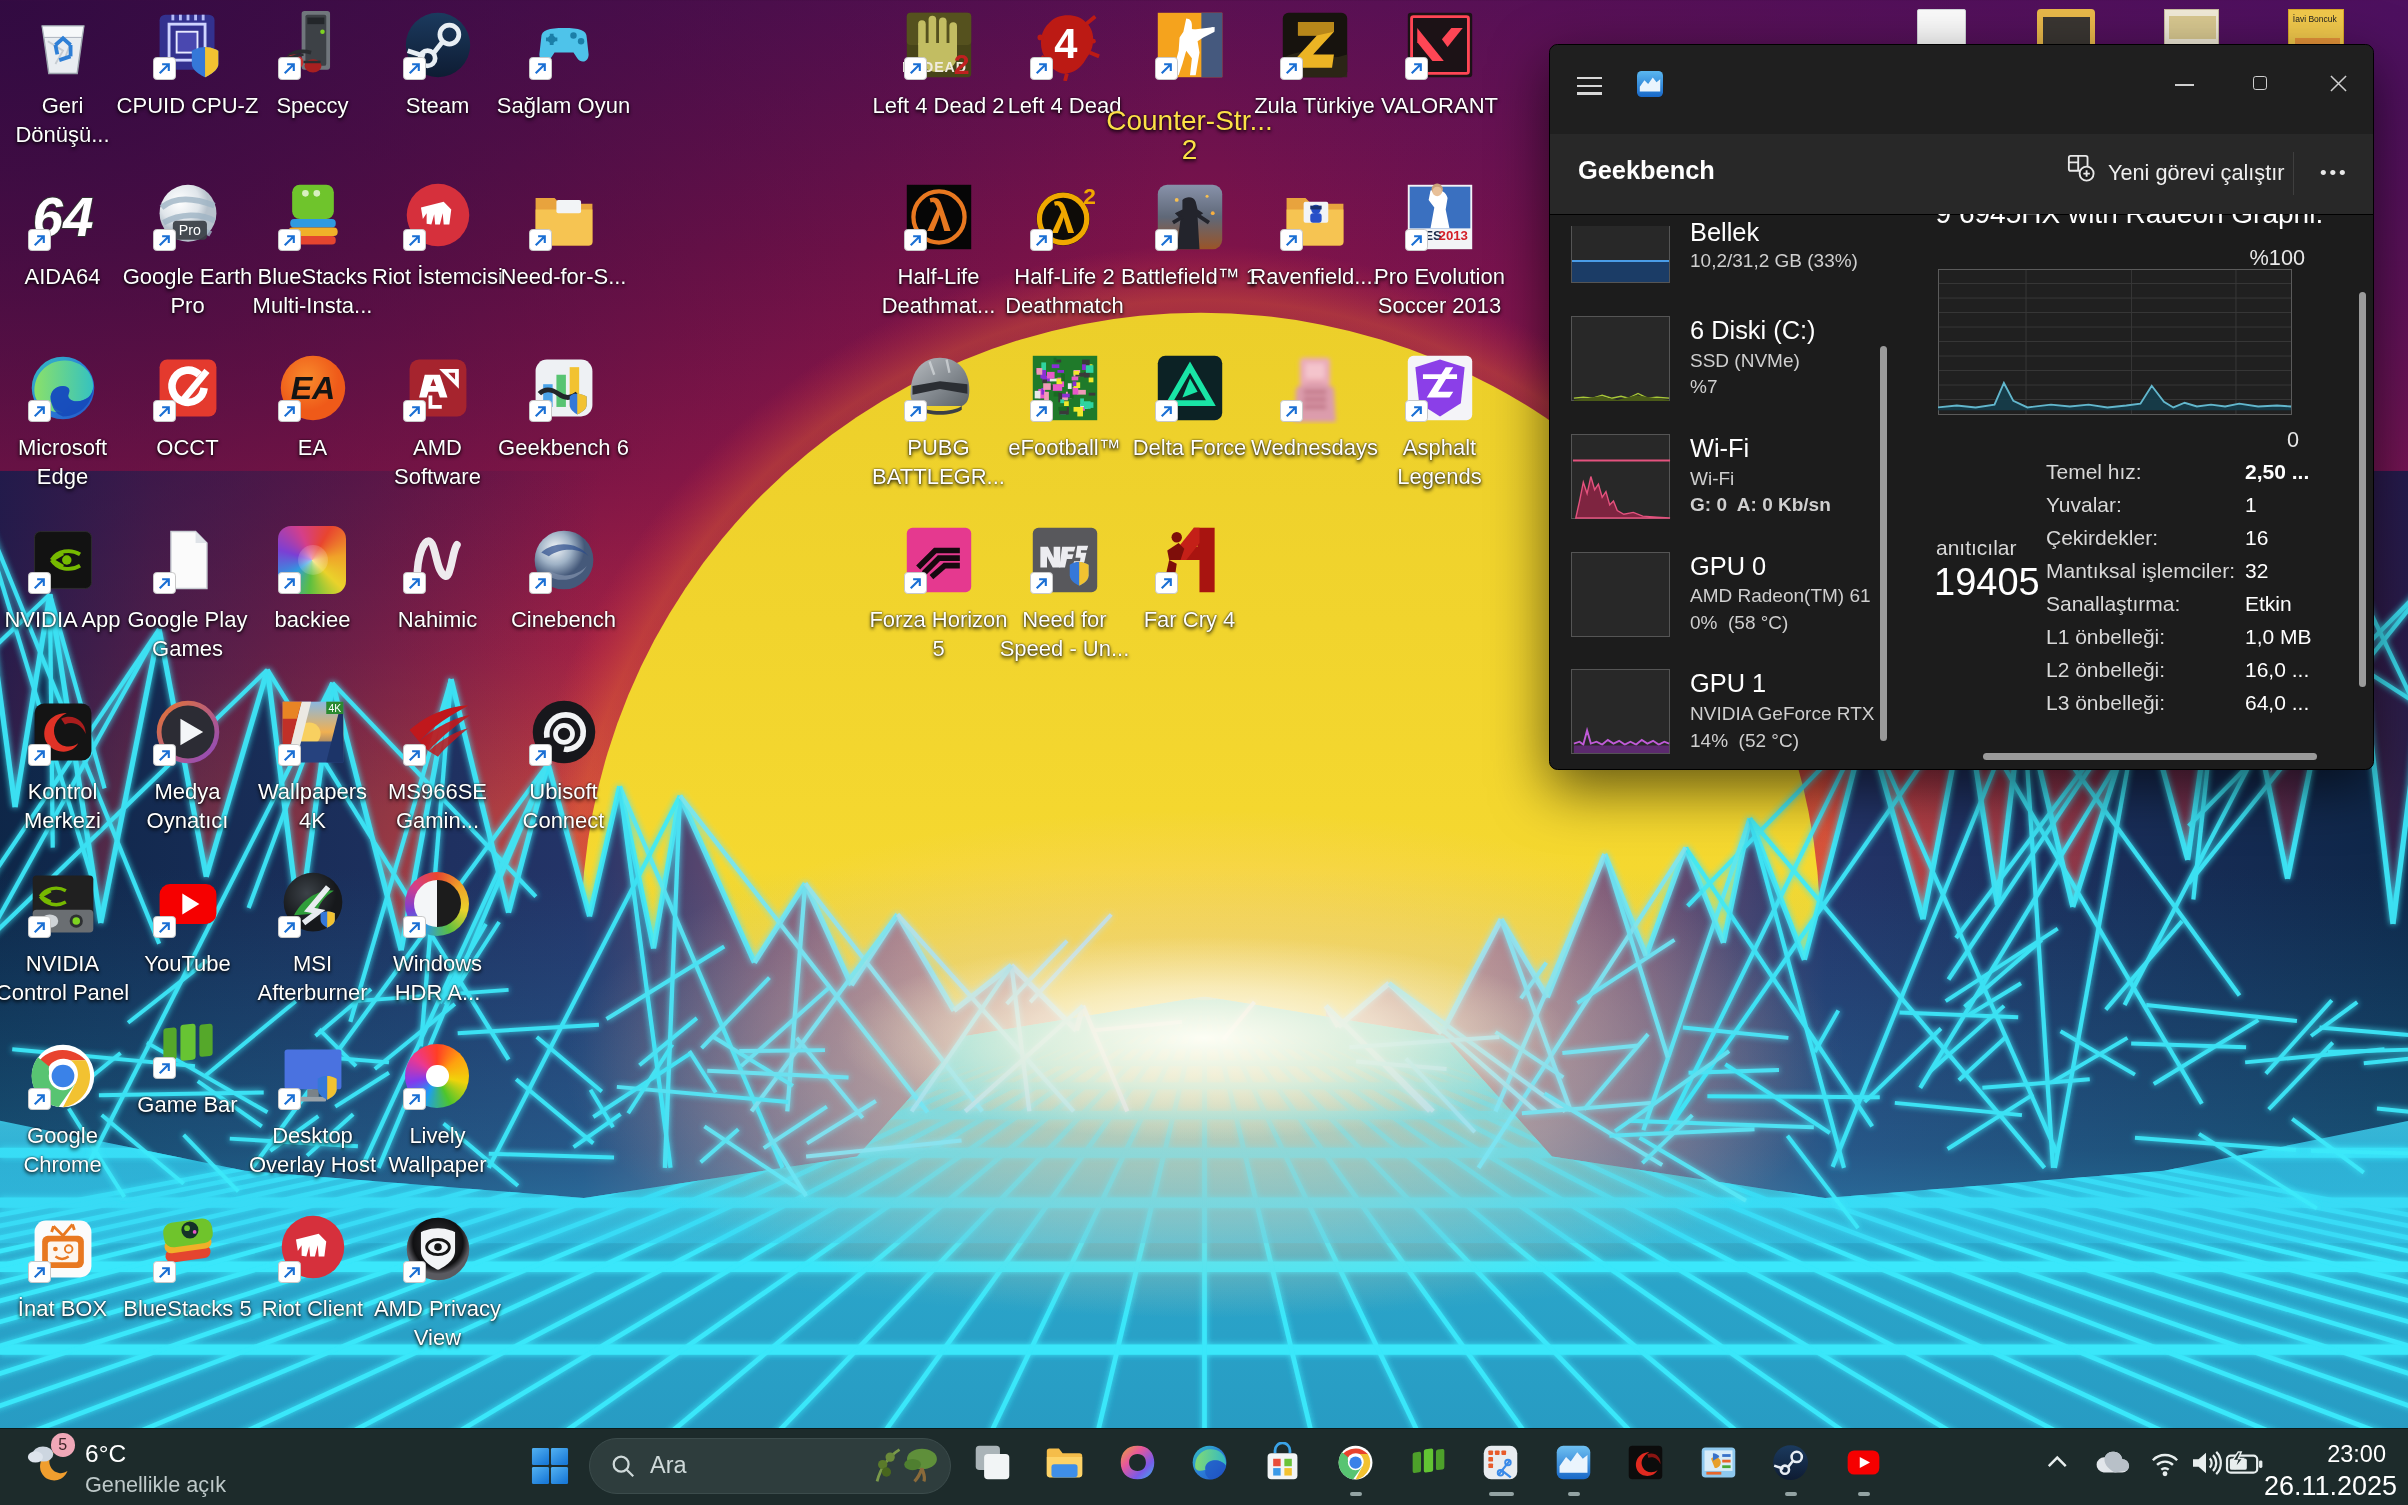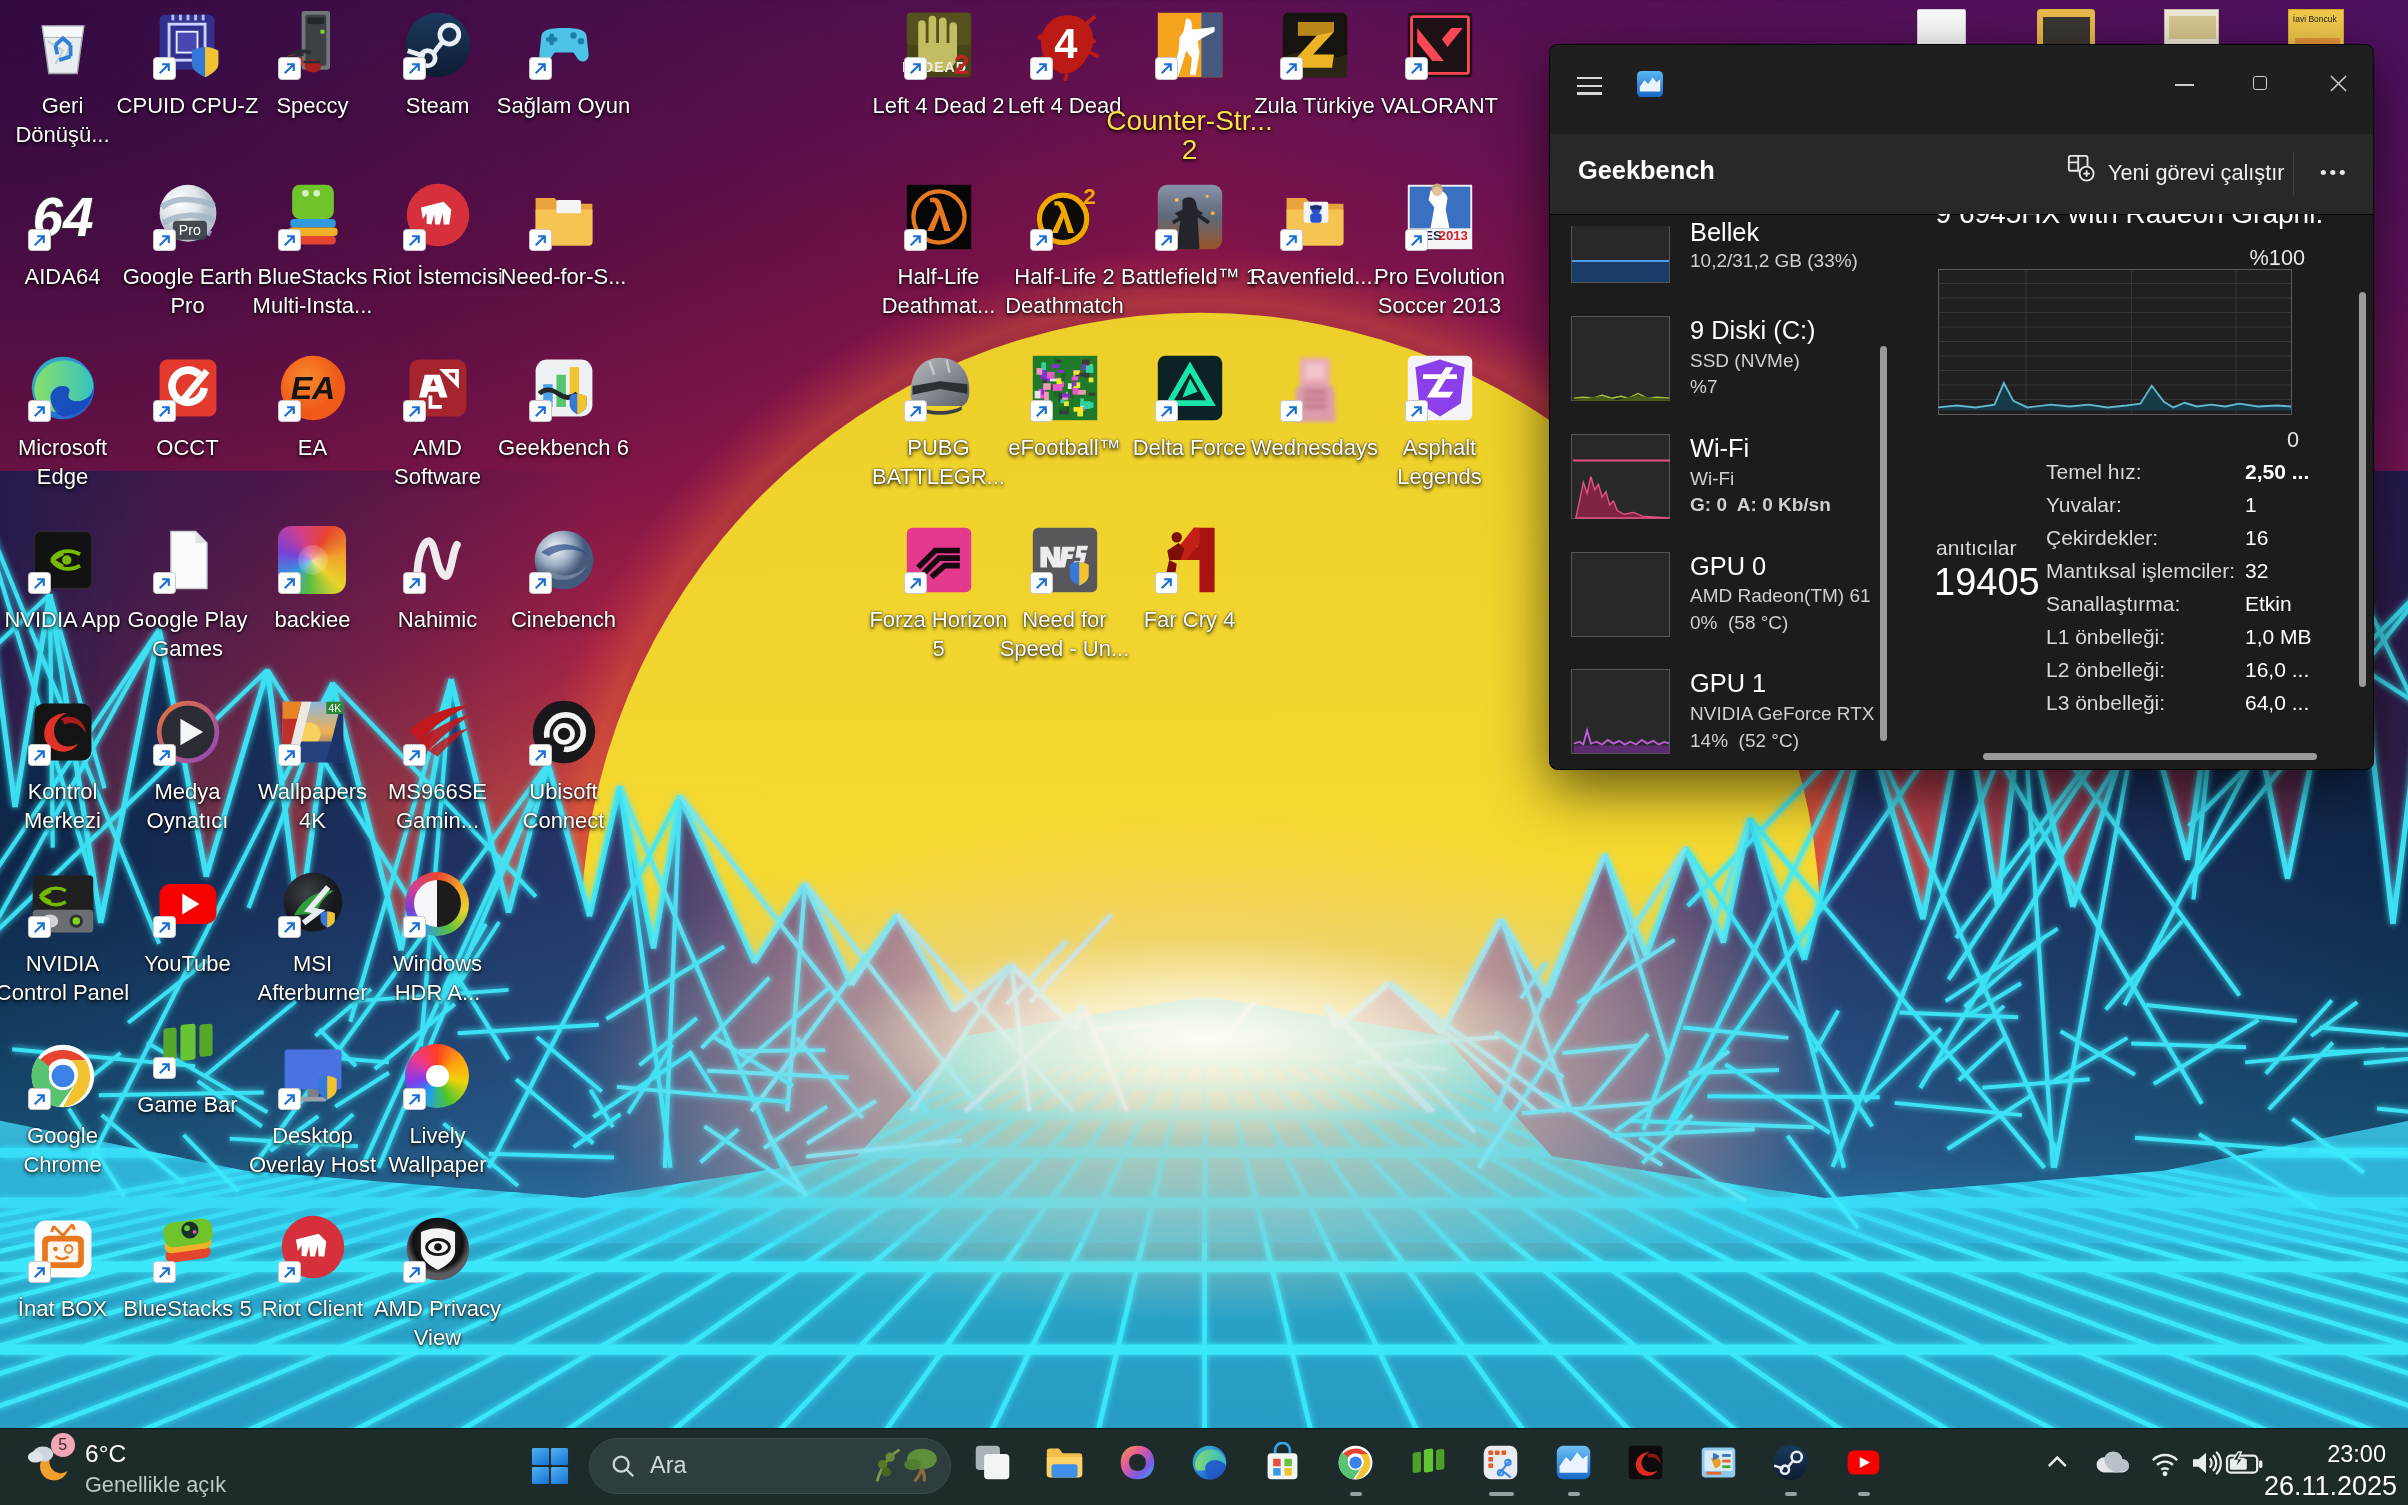--- a/index.html
+++ b/index.html
@@ -1363,21 +1363,21 @@
     <div style="position:absolute;left:21px;top:181px;width:99px;height:57px;background:#282828;border:0.9px solid #555;border-top:none">
       <div style="position:absolute;left:0;top:34px;width:97px;height:2.4px;background:#4a9de8"></div>
       <div style="position:absolute;left:0;top:36px;width:97px;height:20px;background:#1b3c66"></div>
     </div>
     <div style="position:absolute;left:140px;top:173px;font-size:25.4px;color:#fff;font-weight:normal;white-space:nowrap">Bellek</div>
     <div style="position:absolute;left:140px;top:205px;font-size:19px;color:#cfcfcf;font-weight:normal;white-space:nowrap">10,2/31,2 GB (33%)</div>
     <div style="position:absolute;left:21px;top:271px;width:99px;height:85px;background:#282828;border:0.9px solid #555"><svg width="99" height="85" viewBox="0 0 105 90">
         <polyline points="2,86 12,85 22,86 32,83 42,86 52,84 60,86 70,81 80,86 90,85 103,86" stroke="#a8c838" stroke-width="1.5" fill="none"></polyline>
         <polygon points="2,88 30,84 48,88 68,83 103,88 103,89 2,89" fill="#4a5a18"></polygon>
       </svg></div>
-    <div style="position:absolute;left:140px;top:271px;font-size:25.4px;color:#fff;font-weight:normal;white-space:nowrap">9 Diski (C:)</div>
+    <div style="position:absolute;left:140px;top:271px;font-size:25.4px;color:#fff;font-weight:normal;white-space:nowrap">6 Diski (C:)</div>
     <div style="position:absolute;left:140px;top:305px;font-size:19px;color:#cfcfcf;font-weight:normal;white-space:nowrap">SSD (NVMe)</div>
     <div style="position:absolute;left:140px;top:331px;font-size:19px;color:#cfcfcf;font-weight:normal;white-space:nowrap">%7</div>
     <div style="position:absolute;left:21px;top:389px;width:99px;height:85px;background:#282828;border:0.9px solid #555"><svg width="99" height="85" viewBox="0 0 105 90">
         <line x1="1" y1="27" x2="104" y2="27" stroke="#e4527e" stroke-width="2"></line>
         <polygon points="4,88 8,70 12,50 16,62 20,44 24,58 28,52 32,66 36,60 40,74 44,70 48,80 55,84 65,82 75,86 90,87 104,88" fill="#7e2440" stroke="#e4527e" stroke-width="1.5"></polygon>
       </svg></div>
     <div style="position:absolute;left:140px;top:389px;font-size:25.4px;color:#fff;font-weight:normal;white-space:nowrap">Wi-Fi</div>
     <div style="position:absolute;left:140px;top:423px;font-size:19px;color:#cfcfcf;font-weight:normal;white-space:nowrap">Wi-Fi</div>
     <div style="position:absolute;left:140px;top:449px;font-size:19px;color:#cfcfcf;font-weight:bold;white-space:nowrap">G: 0&nbsp; A: 0 Kb/sn</div>
     <div style="position:absolute;left:21px;top:507px;width:99px;height:85px;background:#282828;border:0.9px solid #555"></div>

